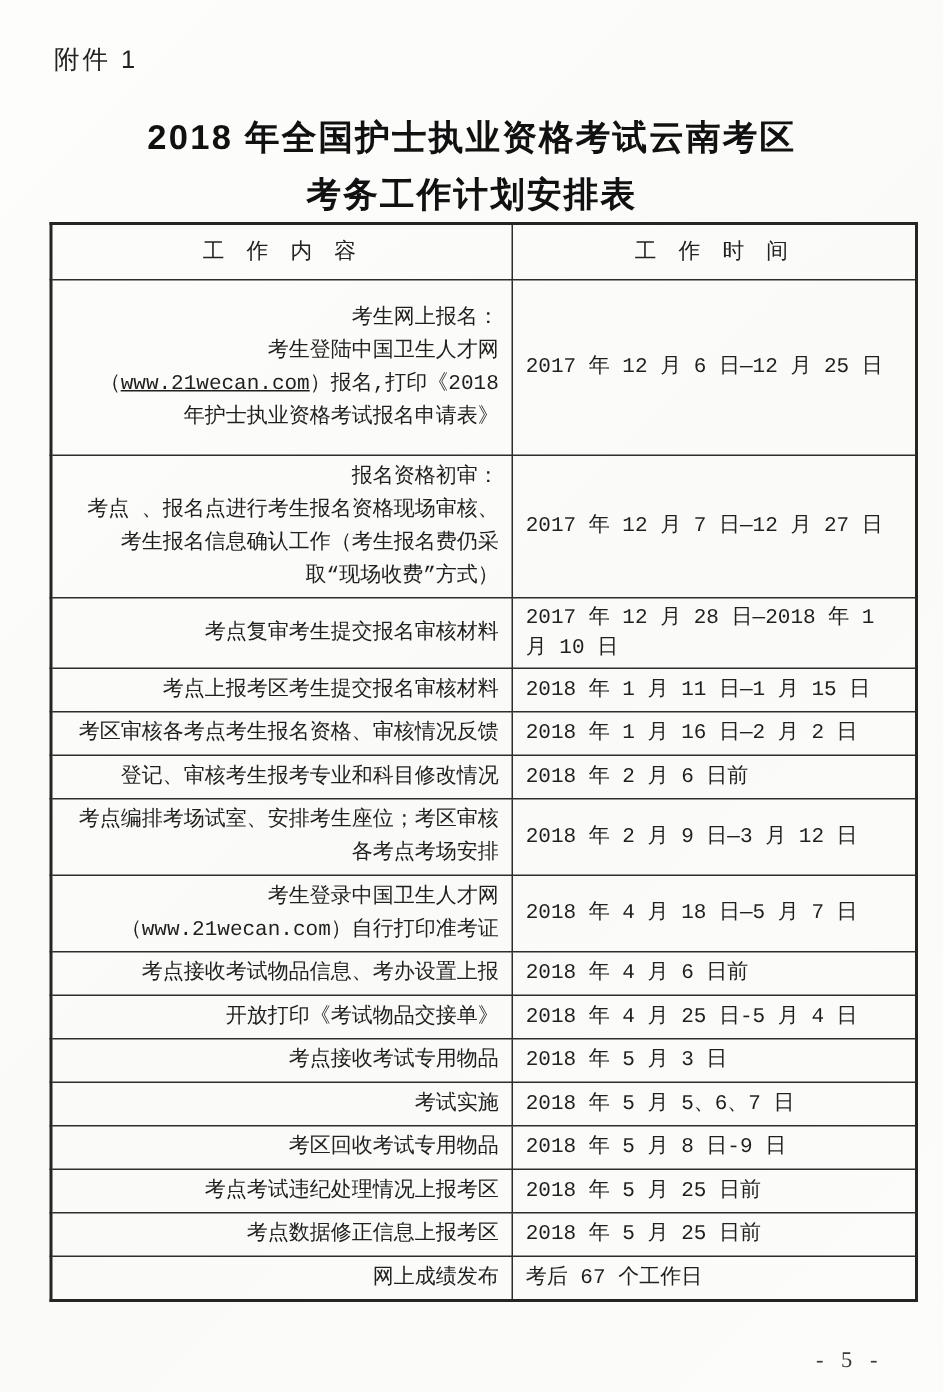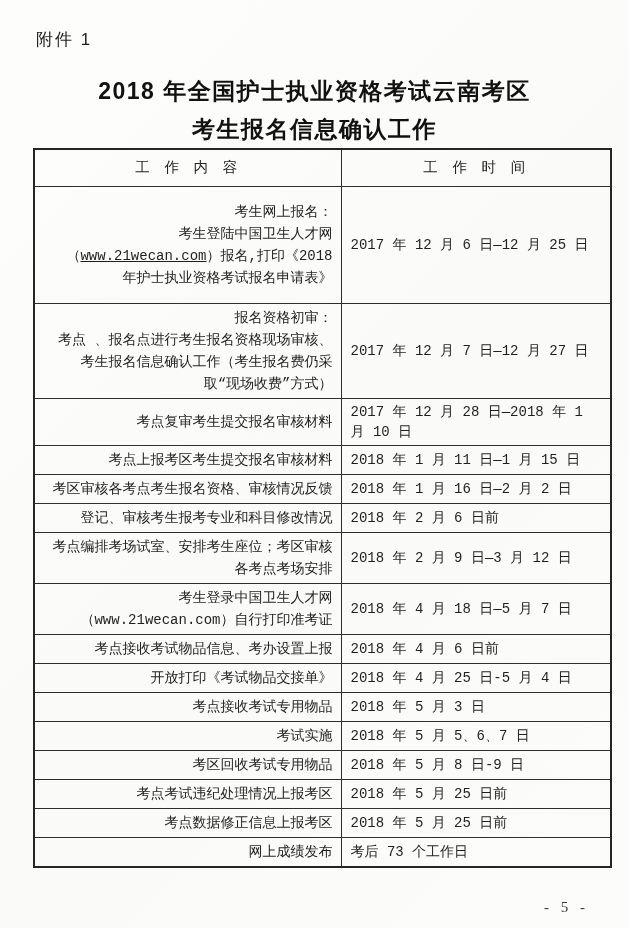--- a/index.html
+++ b/index.html
@@ -101,21 +101,21 @@
 </style>
 </head>
 <body>
 
 <div class="page">
 
   <div class="attachment-label">附件 1</div>
 
   <h1 class="doc-title">
     <span>2018 年全国护士执业资格考试云南考区</span><br>
-    <span>考生报名信息确认工作</span>
+    <span>考务工作计划安排表</span>
   </h1>
 
   <table class="schedule-table">
     <thead>
       <tr>
         <th class="task-col">工 作 内 容</th>
         <th class="time-col">工 作 时 间</th>
       </tr>
     </thead>
     <tbody>
@@ -174,20 +174,20 @@
         <tr>
           <td class="task-cell"><span>考点考试违纪处理情况上报考区</span></td>
           <td class="time-cell">2018 年 5 月 25 日前</td>
         </tr>
         <tr>
           <td class="task-cell"><span>考点数据修正信息上报考区</span></td>
           <td class="time-cell">2018 年 5 月 25 日前</td>
         </tr>
         <tr>
           <td class="task-cell"><span>网上成绩发布</span></td>
-          <td class="time-cell">考后 73 个工作日</td>
+          <td class="time-cell">考后 67 个工作日</td>
         </tr>
       </tbody>
   </table>
 
   <div class="page-number">- 5 -</div>
 
 </div>
 
 </body></html>

